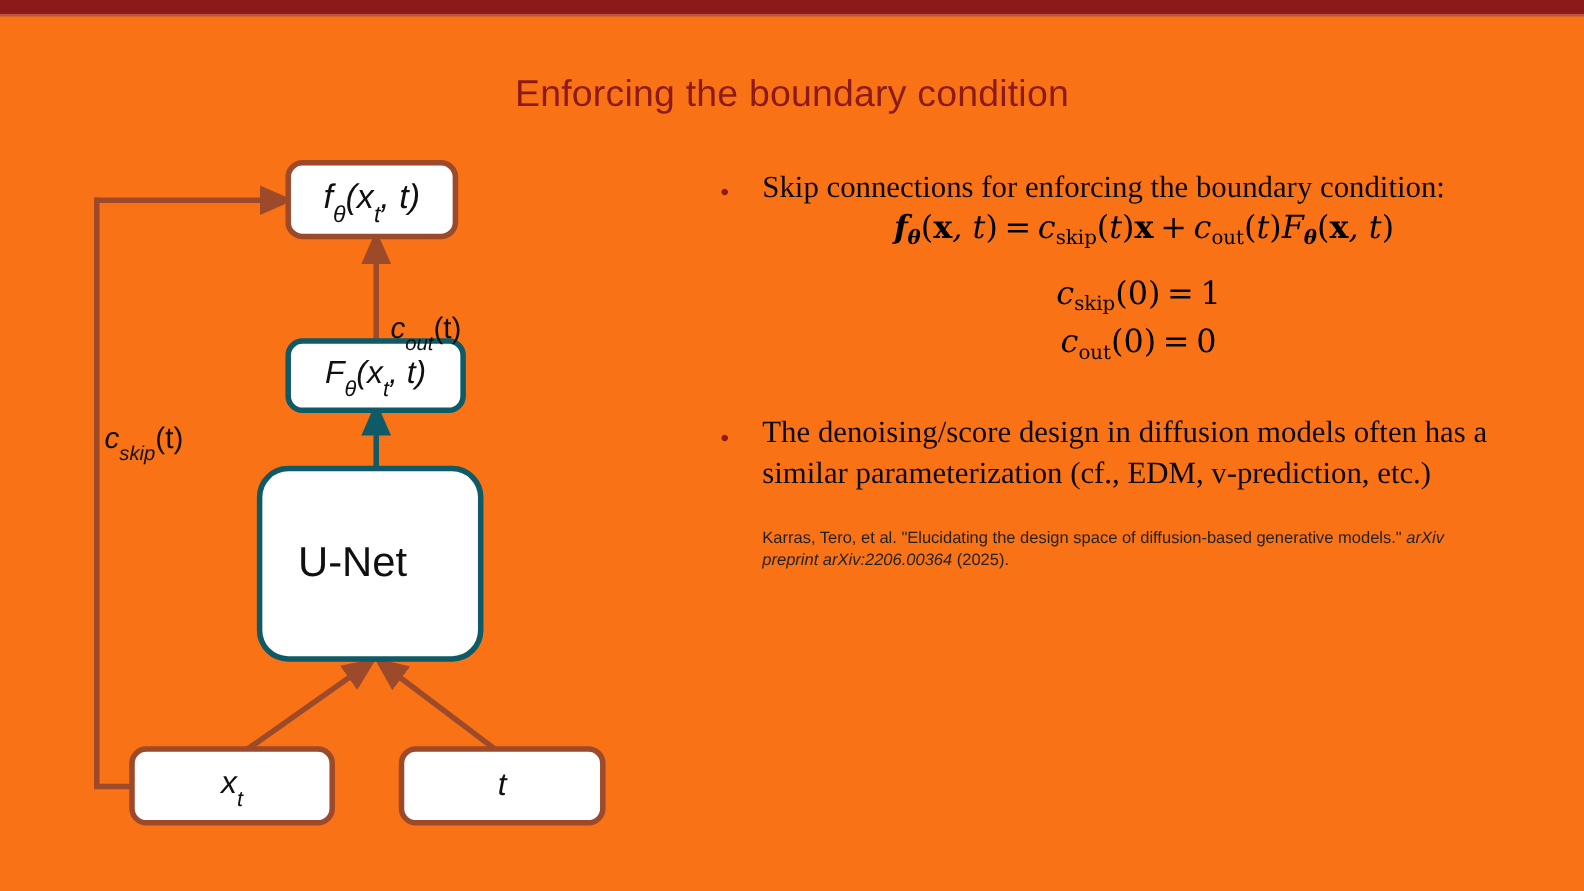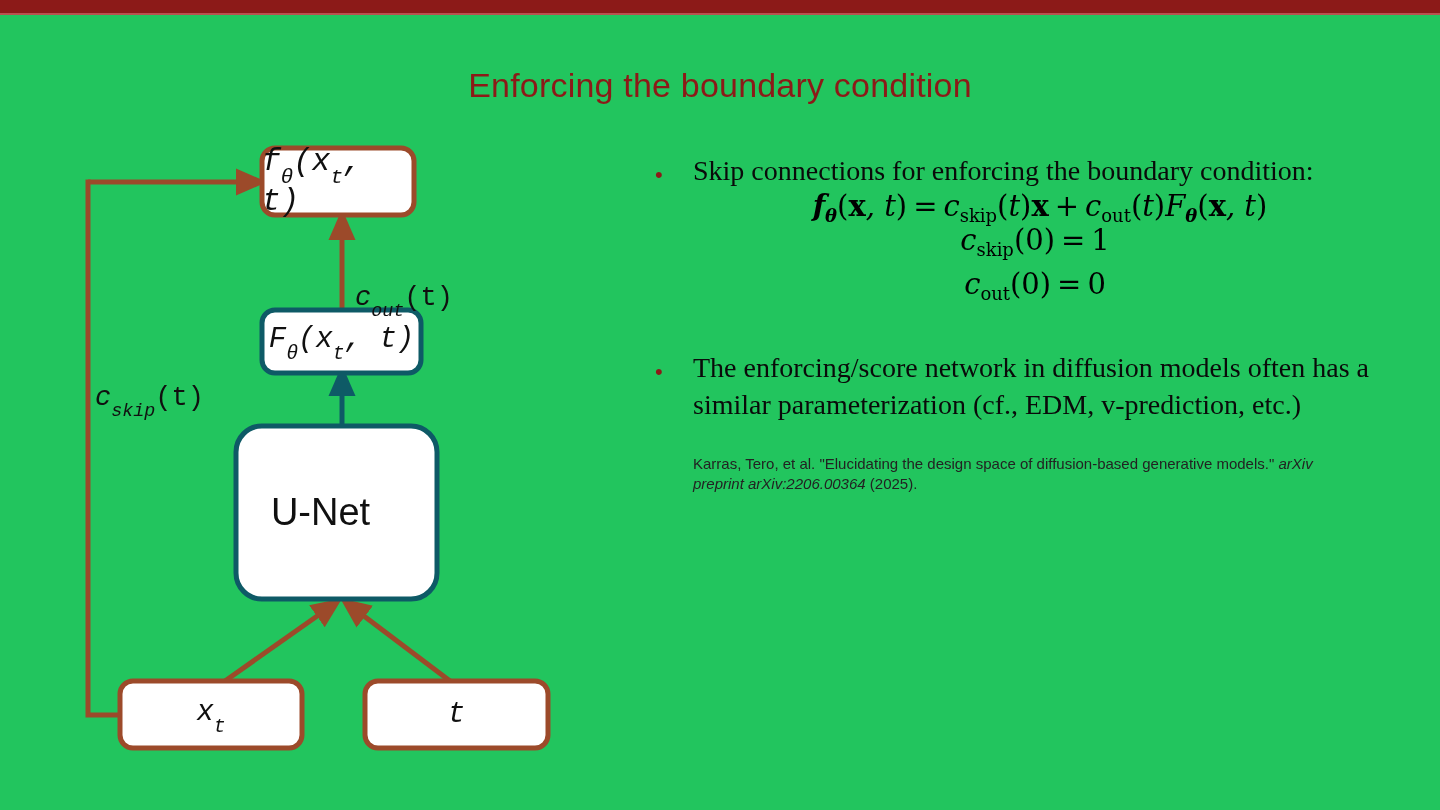--- a/index.html
+++ b/index.html
@@ -4,21 +4,21 @@
 <style>
   html, body {
     margin: 0;
     padding: 0;
     background: #ffffff;
   }
   #slide {
     position: relative;
     width: 1440px;
     height: 810px;
-    background: #22c55e;
+    background: #f97316;
     overflow: hidden;
     font-family: "Liberation Sans", sans-serif;
   }
 
   
   #top-bar {
     position: absolute;
     left: 0; top: 0;
     width: 1440px; height: 13px;
     background: #8C1A18;
@@ -55,21 +55,21 @@
 
   .node-label {
     position: absolute;
     display: flex;
     align-items: center;
     justify-content: center;
     color: #101010;
     pointer-events: none;
   }
   .math-it {
-    font-family: Liberation Mono, monospace;
+    font-family: Liberation Sans, sans-serif;
     font-style: italic;
   }
   .sub {
     font-size: 0.68em;
     vertical-align: sub;
     position: relative;
     top: 0.26em;
     font-style: italic;
   }
 
@@ -133,21 +133,21 @@
   .eqblock {
     font-family: "DejaVu Serif", "Liberation Serif", serif;
     color: #000000;
     text-align: center;
   }
   #eq-main {
     margin-left: 10px;
     font-size: 29px;
     white-space: nowrap;
   }
-  #eq-skip { font-size: 29px; }
+  #eq-skip { margin-top: 26px; font-size: 29px; }
   #eq-out  { margin-top: 10px; font-size: 29px; }
   .bf-it {
     font-weight: bold;
     font-style: italic;
   }
   .bf-up {
     font-weight: bold;
     font-style: normal;
   }
   .it { font-style: italic; }
@@ -257,19 +257,19 @@
     <div class="eqblock" id="eq-skip">
       <span class="it">c</span><span class="rm-sub">skip</span><span>(0)</span><span class="op">=</span><span>1</span>
     </div>
 
     <div class="eqblock" id="eq-out">
       <span class="it">c</span><span class="rm-sub">out</span><span>(0)</span><span class="op">=</span><span>0</span>
     </div>
 
     <div class="bullet-row" id="bullet-2-row">
       <div class="bullet-dot">•</div>
-      <div class="bullet-text">The enforcing/score network in diffusion models often has a similar parameterization (cf., EDM, v-prediction, etc.)</div>
+      <div class="bullet-text">The denoising/score design in diffusion models often has a similar parameterization (cf., EDM, v-prediction, etc.)</div>
     </div>
 
     <div id="citation"><span>Karras, Tero, et al. "Elucidating the design space of diffusion-based generative models." </span><i>arXiv preprint arXiv:2206.00364</i><span> (2025).</span></div>
   </div>
 
 </div>
 
 </body></html>

